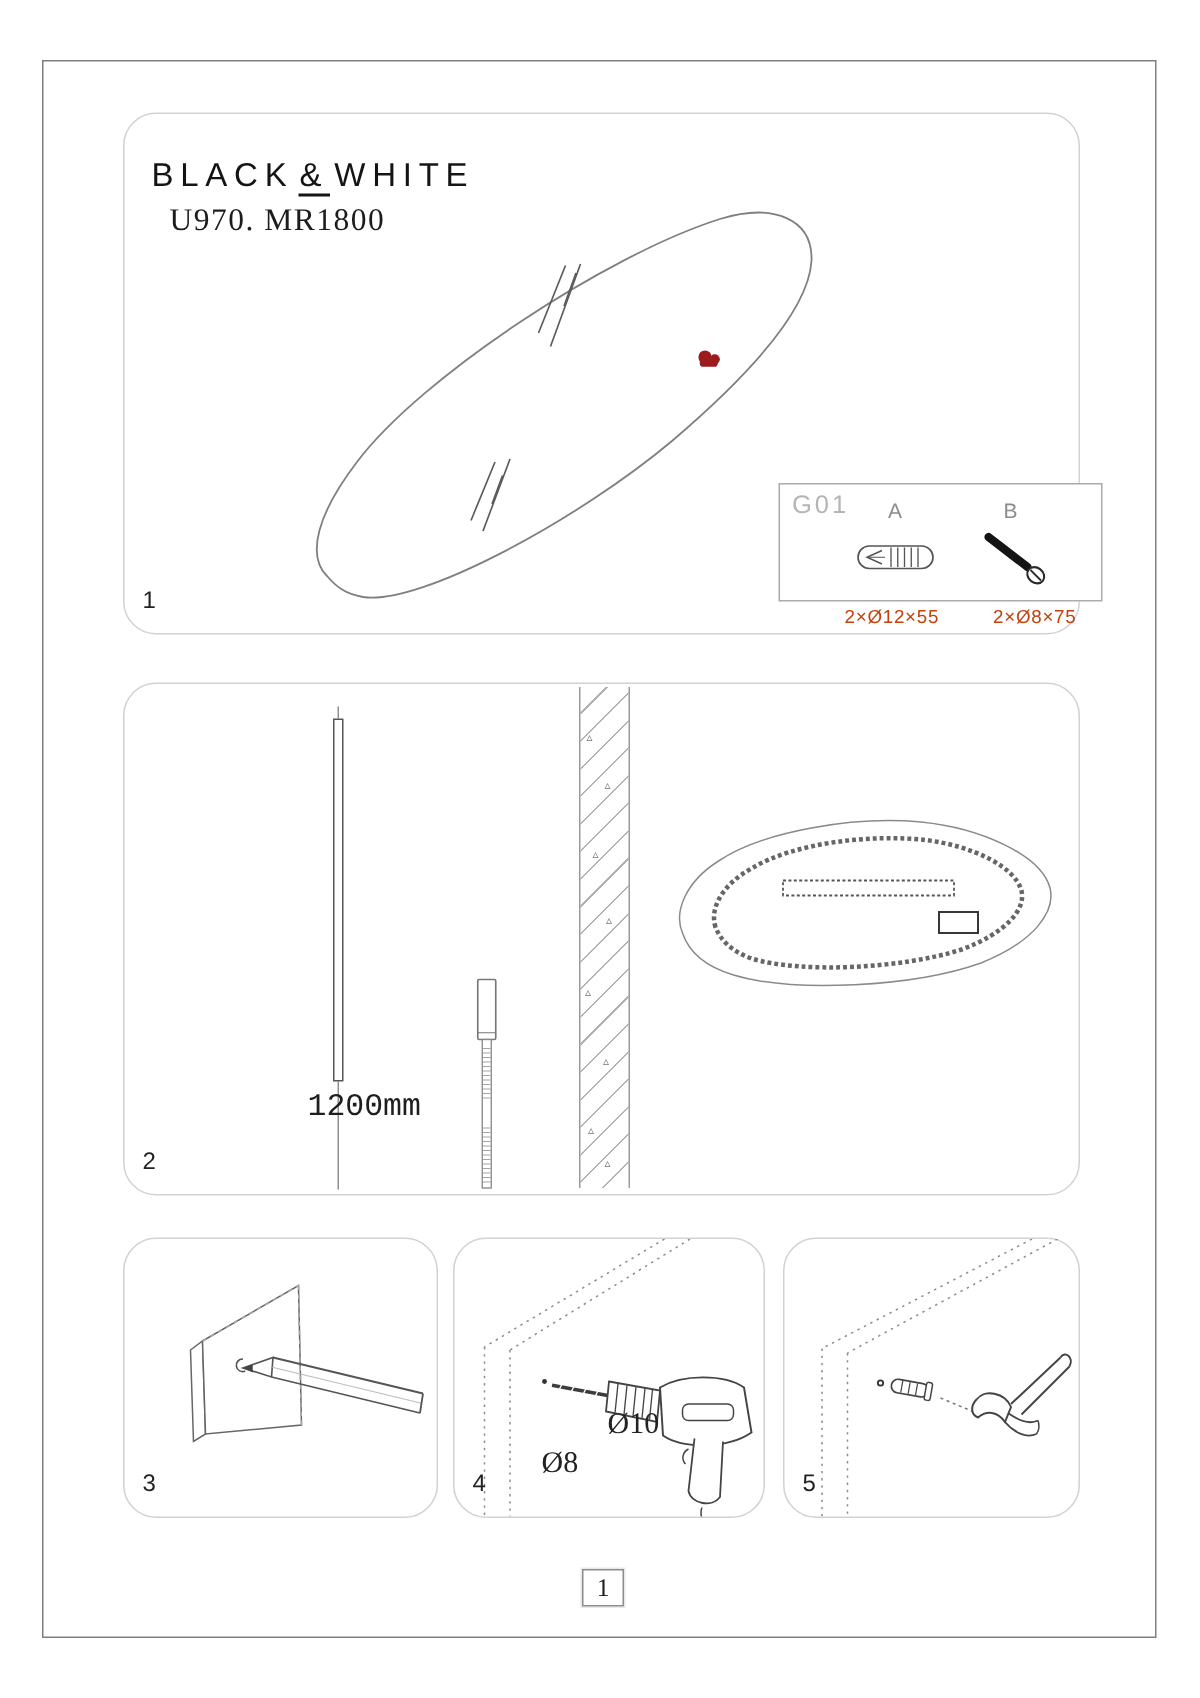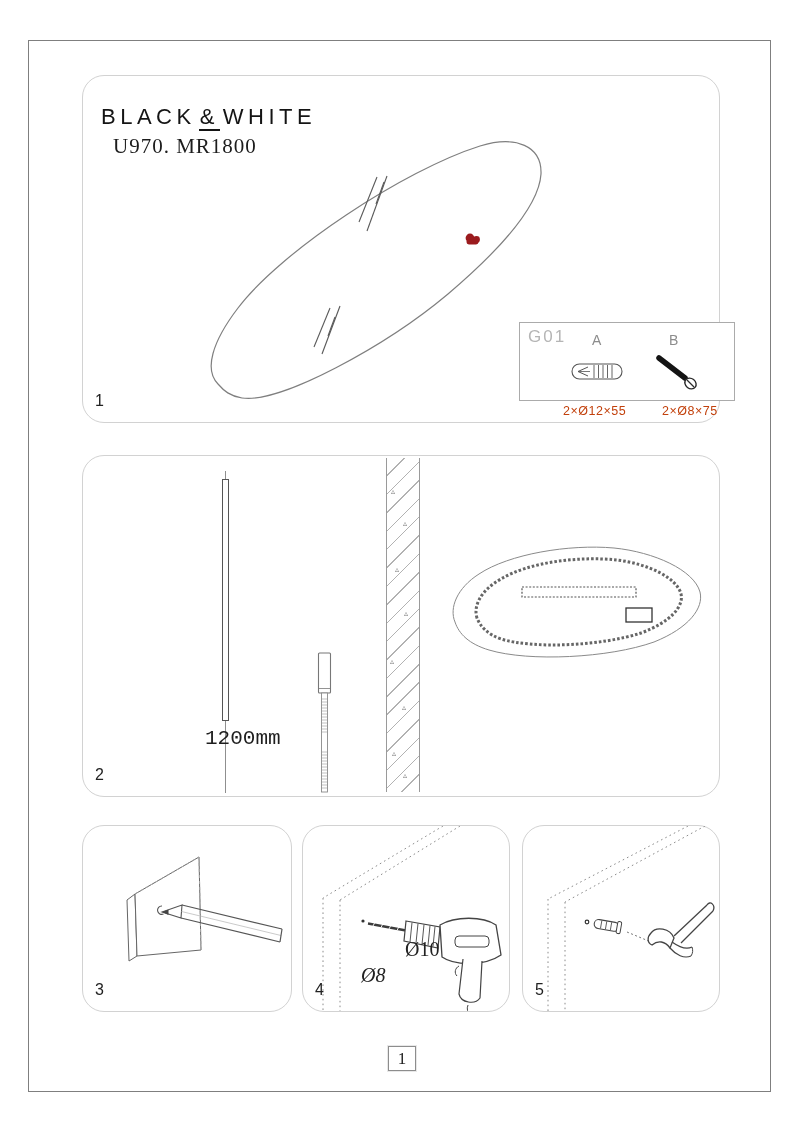--- a/index.html
+++ b/index.html
@@ -210,21 +210,21 @@
         <line x1="132" y1="100.5" x2="130" y2="120.5"></line>
       </g>
       <path d="M137 99 C 152 90, 180 90, 193 99 L 198 129 C 182 140, 152 140, 139 131 Z" fill="#fff" stroke="#444" stroke-width="1.3"></path>
       <rect x="152" y="110" width="34" height="11" rx="4" fill="#fff" stroke="#444" stroke-width="1"></rect>
       <path d="M160 133 L 156 168 C 158 177, 172 179, 177 172 L 179 135" fill="#fff" stroke="#444" stroke-width="1.2"></path>
       <path d="M156 140 C 152 142, 151 147, 154 150" fill="none" stroke="#444" stroke-width="1"></path>
       <path d="M165 179 C 163 183, 166 186, 164 189" fill="none" stroke="#444" stroke-width="1"></path>
     </g>
   </svg>
   <div class="abs dia-label" style="left:58px;top:112px;margin-left:44px;">Ø10</div>
-  <div class="abs dia-label" style="left:58px;top:138px;font-style:italic;">Ø8</div>
+  <div class="abs dia-label" style="left:58px;top:138px;">Ø8</div>
   <div class="panel-num">4</div>
 </div>
 
 <div class="panel" id="panel5">
   <svg class="abs" style="left:0;top:0;" width="196" height="185" viewBox="0 0 196 185">
     <g stroke="#8c8c8c" stroke-width="1" stroke-dasharray="1.6 3.2">
       <line x1="165" y1="0" x2="25" y2="73"></line>
       <line x1="182" y1="0" x2="42" y2="76"></line>
       <line x1="25" y1="73" x2="25" y2="185"></line>
       <line x1="42" y1="76" x2="42" y2="185"></line>

